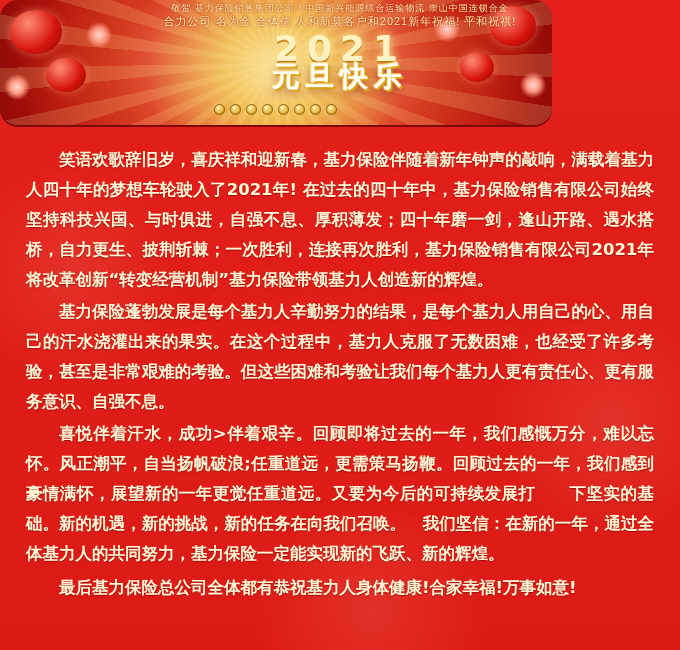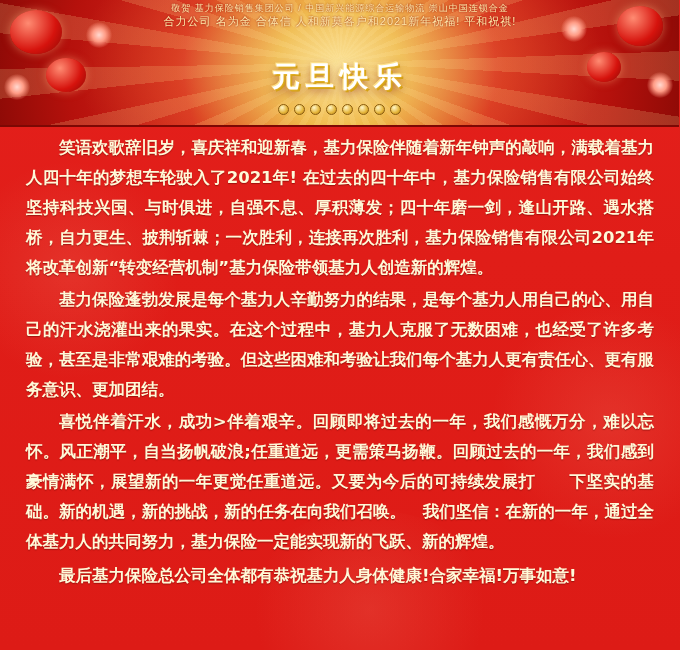--- a/index.html
+++ b/index.html
@@ -17,26 +17,27 @@
     position: relative;
     width: 680px;
     height: 650px;
     background: linear-gradient(180deg, #e5201c 0%, #e01d18 40%, #dd1b16 100%);
     overflow: hidden;
   }
 
   
   .banner {
     position: relative;
-    width: 679px;
+    width: 552px;
     height: 125px;
     background:
       radial-gradient(circle at 50% 55%, #f7d67a 0%, #e8a92e 18%, #d4241d 45%, #b5110c 78%, #8e0a06 100%);
     overflow: hidden;
     border-bottom: 2px solid #7d0804;
+    border-radius: 18px;
   }
   .banner-rays {
     position: absolute;
     left: 50%;
     top: 50%;
     width: 900px;
     height: 900px;
     margin-left: -450px;
     margin-top: -450px;
     background:
@@ -152,21 +153,21 @@
     border-radius: 50%;
   }
   .fl1 { left: 4px; top: 74px; }
   .fl2 { left: 86px; top: 22px; }
   .fl3 { right: 6px; top: 72px; }
   .fl4 { right: 92px; top: 16px; }
 
   
   .content {
     position: relative;
-    padding: 6px 26px 10px 26px;
+    padding: 18px 26px 10px 26px;
     color: #fff9d8;
     font-family: "DejaVu Sans", "Liberation Sans", sans-serif;
     font-weight: bold;
     font-size: 16.5px;
     line-height: 30px;
     text-align: justify;
     text-shadow: 0 1px 1px rgba(110, 8, 4, 0.55);
   }
   .para {
     margin: 0 0 2px 0;
@@ -203,20 +204,21 @@
     <div class="lantern lan3"></div>
     <div class="lantern lan4"></div>
     <div class="flower fl1"></div>
     <div class="flower fl2"></div>
     <div class="flower fl3"></div>
     <div class="flower fl4"></div>
 
     <div class="banner-topline">敬贺 基力保险销售集团公司 / 中国新兴能源综合运输物流 崇山中国连锁合金</div>
     <div class="banner-topline2">合力公司  名为金  合体信 人和新莫各户和2021新年祝福!  平和祝祺!</div>
 
+    <div class="year">2021</div>
     <div class="greet">元旦快乐</div>
 
     <div class="beads">
       <span class="bead"></span>
       <span class="bead"></span>
       <span class="bead"></span>
       <span class="bead"></span>
       <span class="bead"></span>
       <span class="bead"></span>
       <span class="bead"></span>
@@ -224,18 +226,18 @@
     </div>
 
   </div>
 
   <div class="bg-deco bgd1"></div>
   <div class="bg-deco bgd2"></div>
   <div class="bg-deco bgd3"></div>
 
   <div class="content">
     <p class="para">笑语欢歌辞旧岁，喜庆祥和迎新春，基力保险伴随着新年钟声的敲响，满载着基力人四十年的梦想车轮驶入了2021年! 在过去的四十年中，基力保险销售有限公司始终坚持科技兴国、与时俱进，自强不息、厚积薄发；四十年磨一剑，逢山开路、遇水搭桥，自力更生、披荆斩棘；一次胜利，连接再次胜利，基力保险销售有限公司2021年将改革创新“转变经营机制”基力保险带领基力人创造新的辉煌。</p>
-    <p class="para">基力保险蓬勃发展是每个基力人辛勤努力的结果，是每个基力人用自己的心、用自己的汗水浇灌出来的果实。在这个过程中，基力人克服了无数困难，也经受了许多考验，甚至是非常艰难的考验。但这些困难和考验让我们每个基力人更有责任心、更有服务意识、更加团结。</p>
+    <p class="para">基力保险蓬勃发展是每个基力人辛勤努力的结果，是每个基力人用自己的心、用自己的汗水浇灌出来的果实。在这个过程中，基力人克服了无数困难，也经受了许多考验，甚至是非常艰难的考验。但这些困难和考验让我们每个基力人更有责任心、更有服务意识、自强不息。</p>
     <p class="para">喜悦伴着汗水，成功&gt;伴着艰辛。回顾即将过去的一年，我们感慨万分，难以忘怀。风正潮平，自当扬帆破浪;任重道远，更需策马扬鞭。回顾过去的一年，我们感到豪情满怀，展望新的一年更觉任重道远。又要为今后的可持续发展打　　下坚实的基础。新的机遇，新的挑战，新的任务在向我们召唤。　我们坚信：在新的一年，通过全体基力人的共同努力，基力保险一定能实现新的飞跃、新的辉煌。</p>
     <p class="para last">最后基力保险总公司全体都有恭祝基力人身体健康!合家幸福!万事如意!</p>
   </div>
 
 </div>
 
 </body></html>

